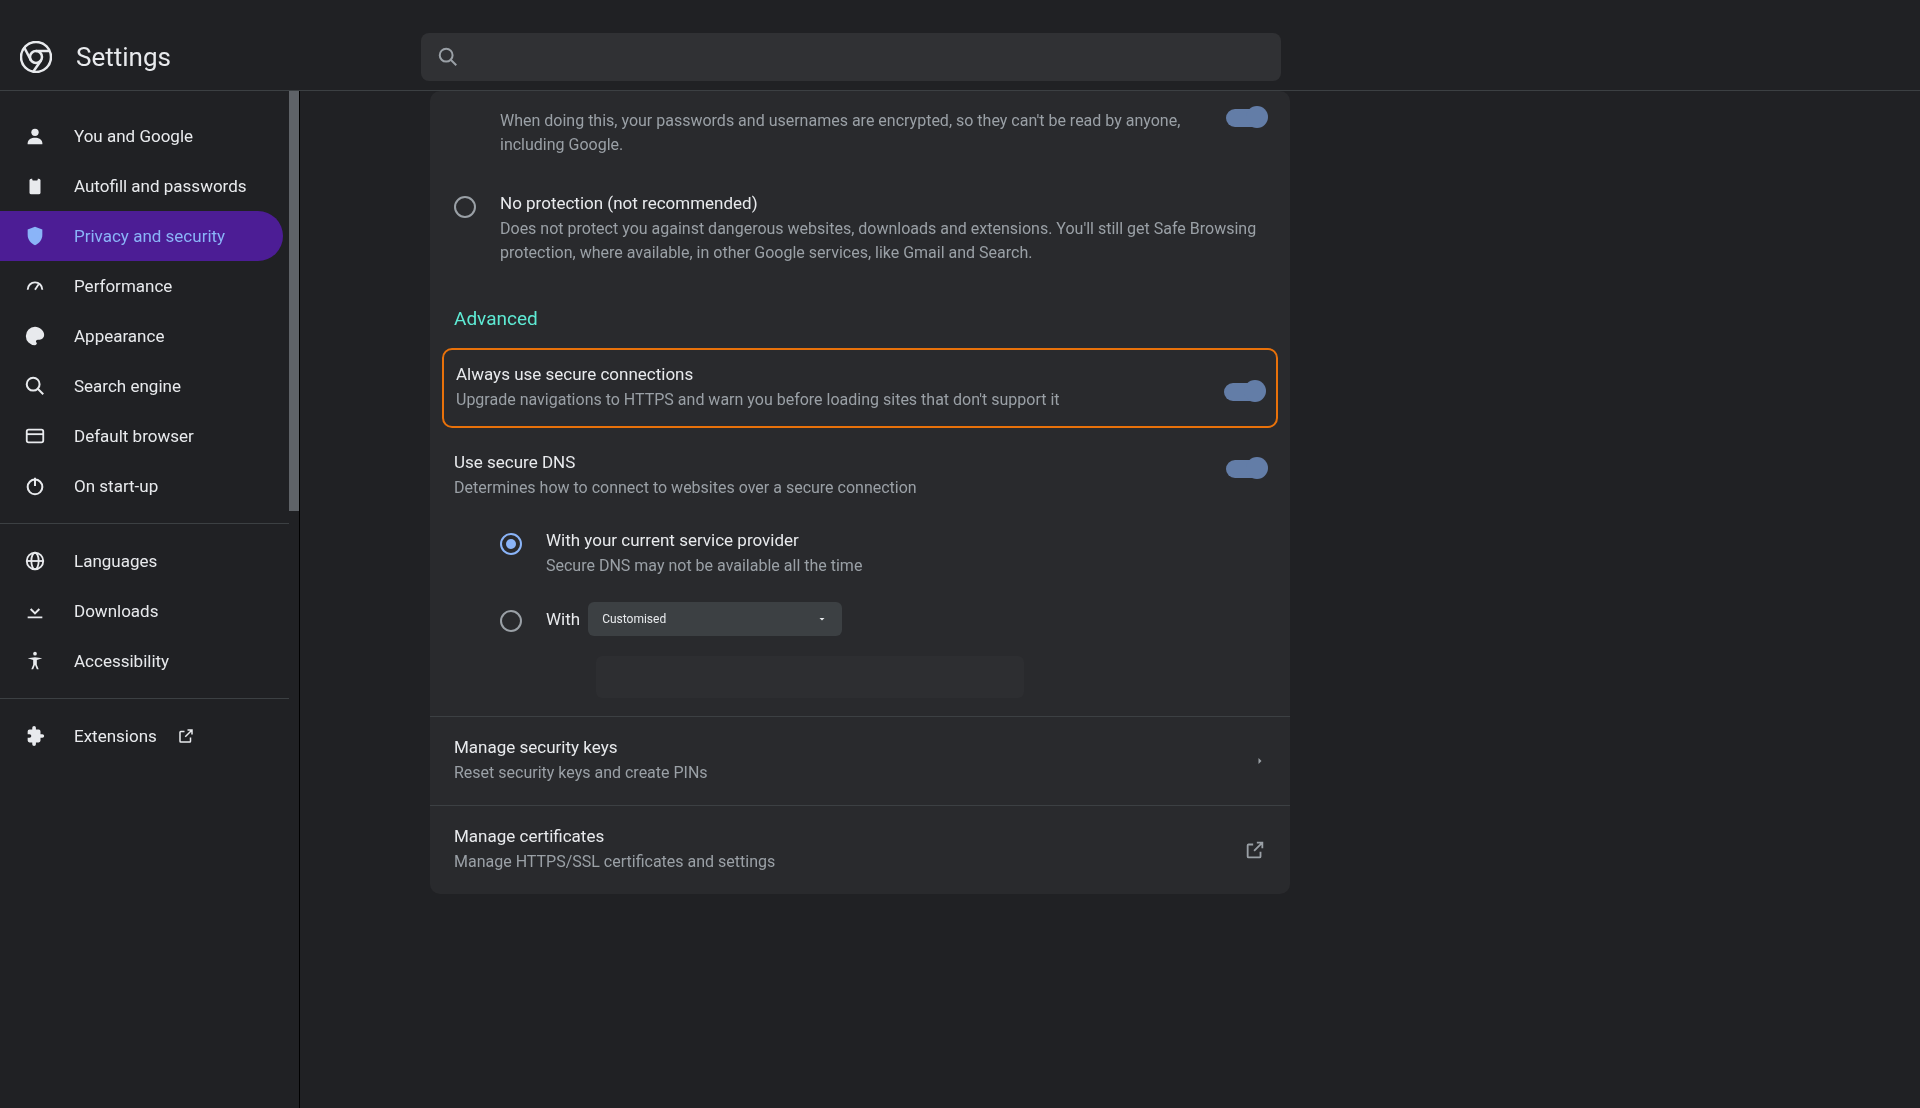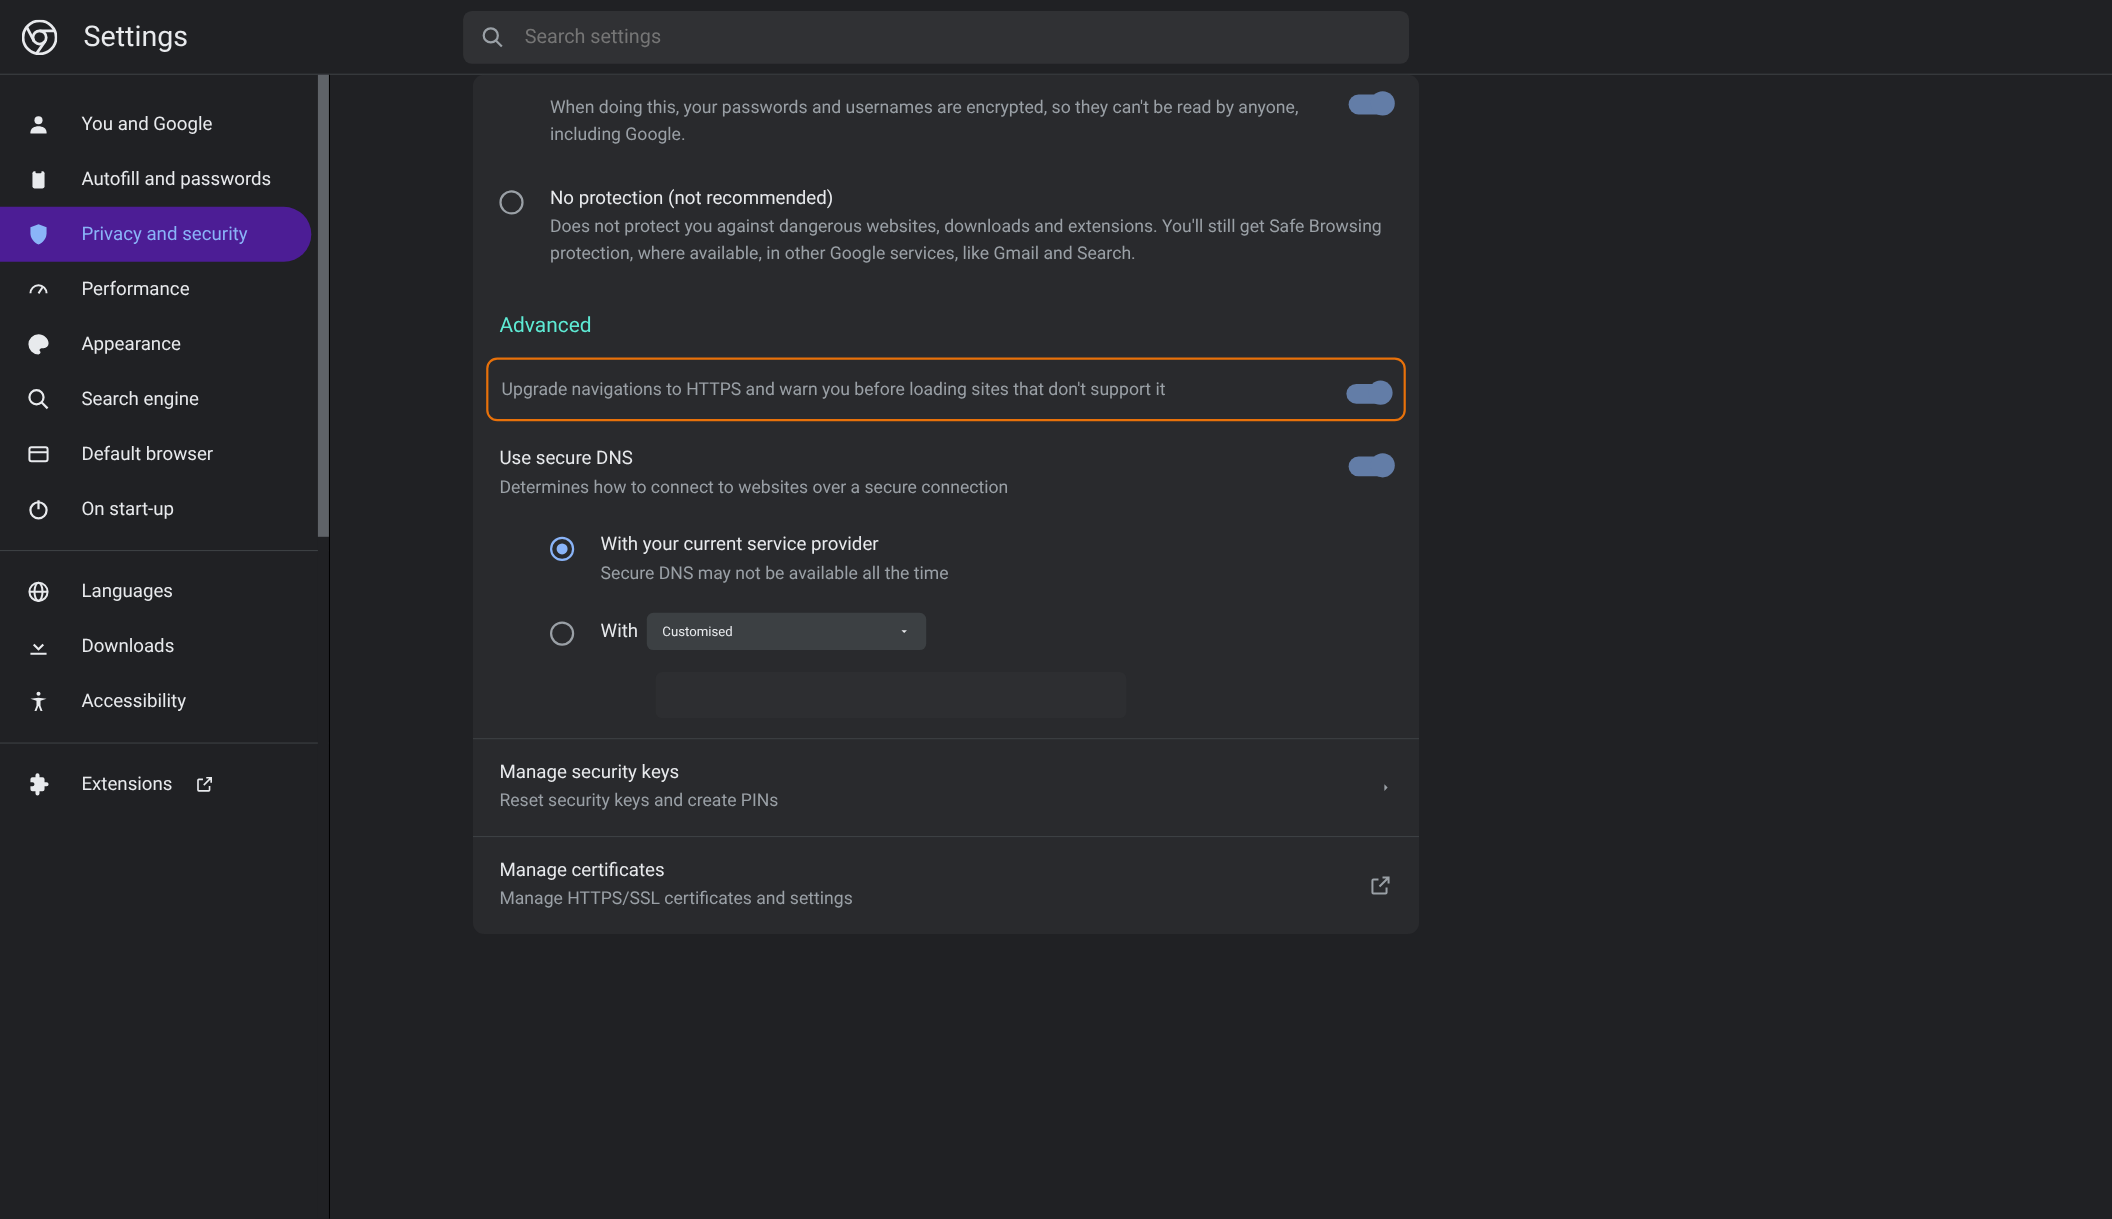--- a/index.html
+++ b/index.html
@@ -14,20 +14,21 @@
     width: 1920px;
     height: 1108px;
     overflow: hidden;
   }
   .header {
     height: 68px;
     display: flex;
     align-items: center;
     padding: 0 20px;
     border-bottom: 1px solid #3c4043;
+    margin-top: 23px;
   }
   .chrome-logo {
     width: 32px;
     height: 32px;
     margin-right: 24px;
   }
   .header-title {
     font-size: 26px;
     font-weight: 400;
     color: #e8eaed;
@@ -269,21 +270,20 @@
     </svg>
   </span>
   <div class="header-title">Settings</div>
   <div class="search-bar">
     <span>
       <svg width="22" height="22" viewBox="0 0 24 24" fill="none" stroke="#9aa0a6" stroke-width="2.2">
         <circle cx="10" cy="10" r="7"></circle>
         <line x1="15" y1="15" x2="21" y2="21"></line>
       </svg>
     </span>
-    <input type="text" placeholder="Search settings" style="">
   </div>
 </div>
 
 <div class="layout">
   <div class="sidebar">
 
     <div class="sidebar-item">
       <span class="icon">
         <svg width="22" height="22" viewBox="0 0 24 24" fill="#e8eaed">
             <circle cx="12" cy="8" r="4"></circle>
@@ -431,20 +431,21 @@
         <div class="setting-text">
           <div class="setting-title">No protection (not recommended)</div>
           <div class="setting-desc">Does not protect you against dangerous websites, downloads and extensions. You'll still get Safe Browsing protection, where available, in other Google services, like Gmail and Search.</div>
         </div>
       </div>
 
       <div class="section-label">Advanced</div>
 
       <div class="highlighted">
         <div class="setting-text">
+          <div class="setting-title">Always use secure connections</div>
           <div class="setting-desc">Upgrade navigations to HTTPS and warn you before loading sites that don't support it</div>
         </div>
         <div class="toggle"></div>
       </div>
 
       <div class="dns-section">
         <div class="setting-text">
           <div class="setting-title">Use secure DNS</div>
           <div class="setting-desc">Determines how to connect to websites over a secure connection</div>
         </div>

